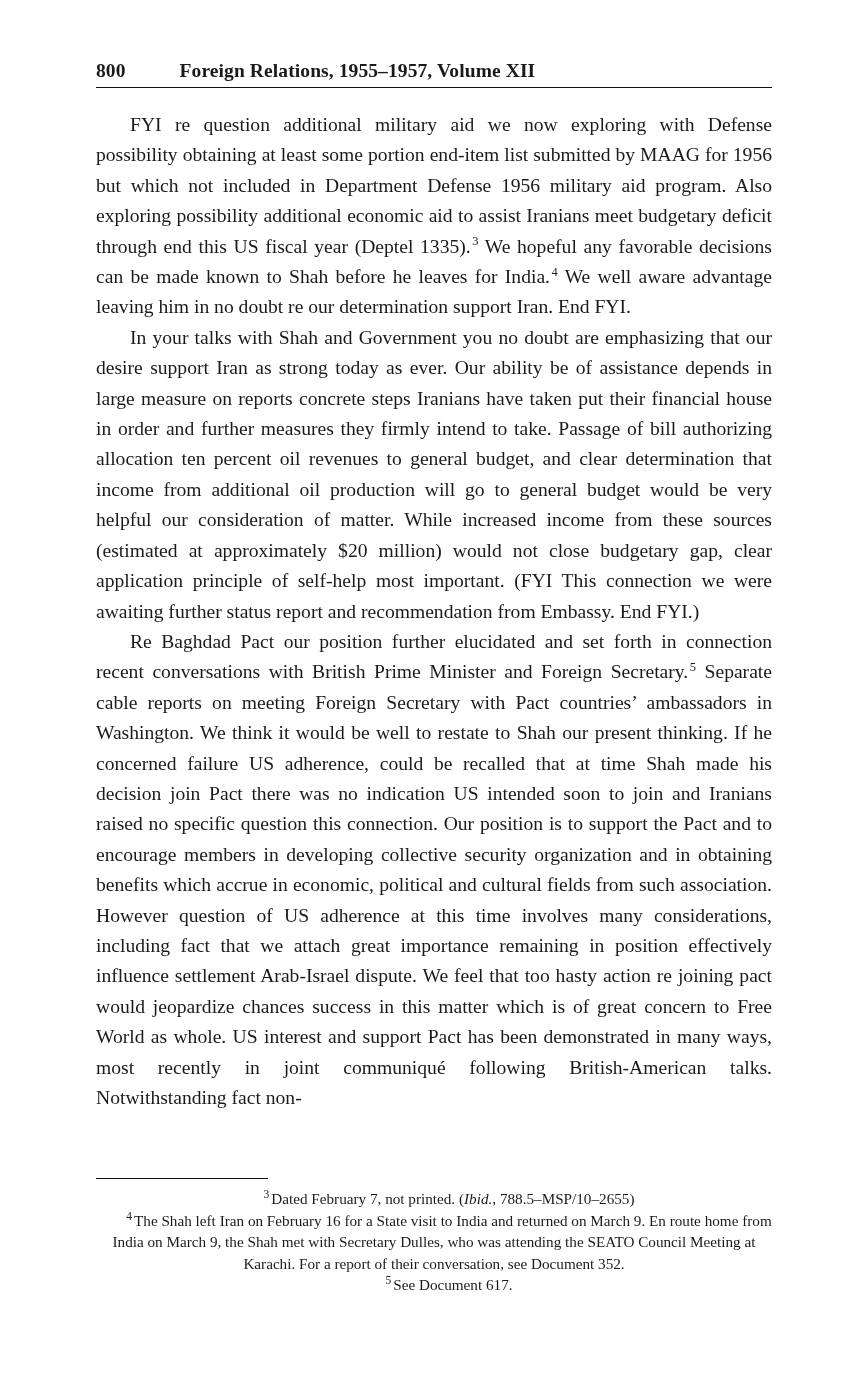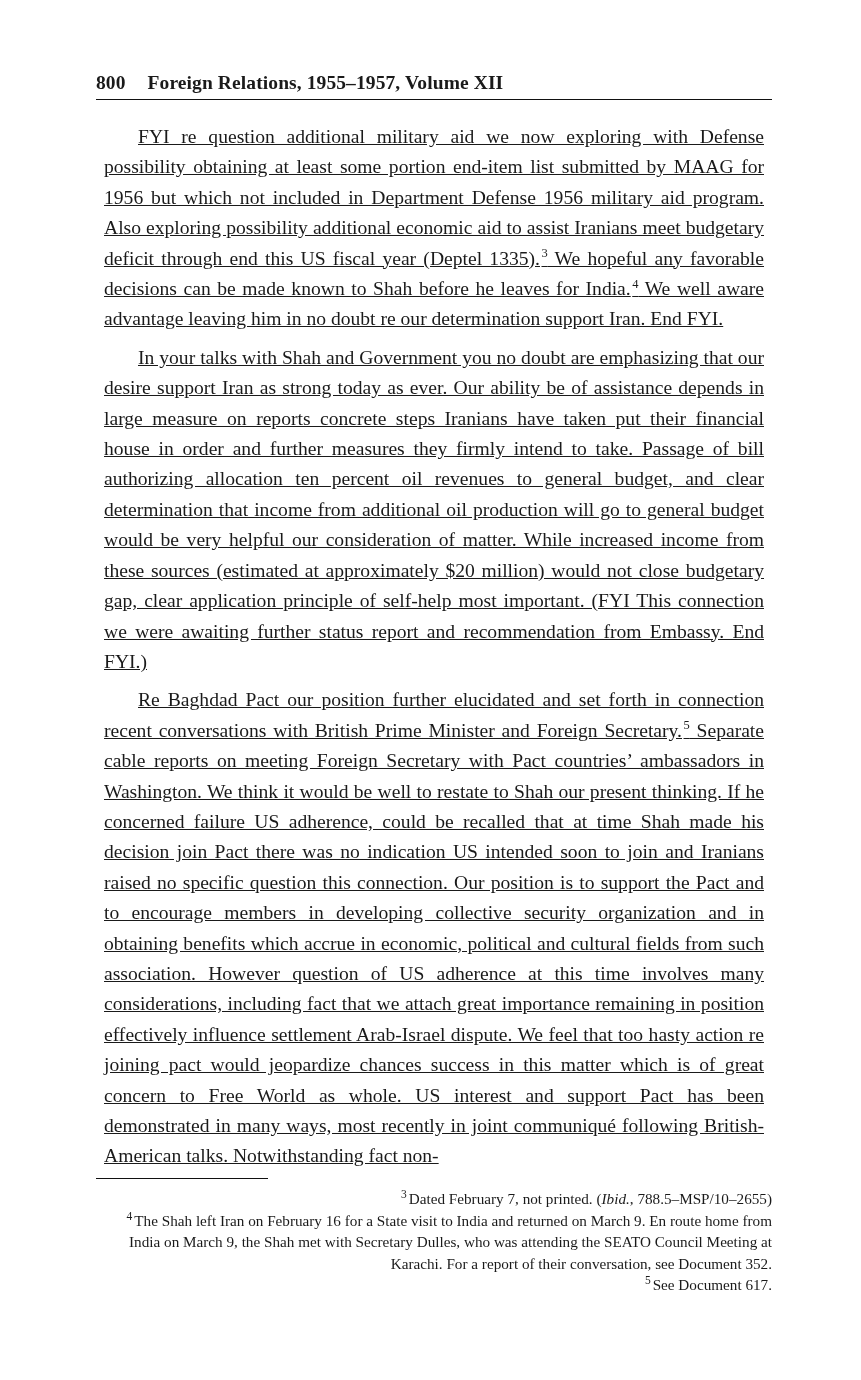--- a/index.html
+++ b/index.html
@@ -13,49 +13,49 @@
     height: 1380px;
     background: #ffffff;
     font-family: "Liberation Serif", serif;
     color: #1a1a1a;
     box-sizing: border-box;
     overflow: hidden;
   }
   .content {
     position: absolute;
     left: 96px;
-    top: 72px;
+    top: 60px;
     width: 676px;
   }
   .header {
     display: flex;
     align-items: baseline;
     font-size: 19.5px;
     font-weight: bold;
     letter-spacing: 0.1px;
     padding-bottom: 5px;
     border-bottom: 1.6px solid #111;
   }
   .header .page-number {
     margin-right: 22px;
   }
   .header .running-title {
     white-space: nowrap;
+    margin-left: 32px;
   }
   .body-text {
     margin-top: 22px;
     font-size: 19.6px;
     line-height: 30.4px;
     text-align: justify;
     text-justify: inter-word;
   }
   .body-text p {
-    margin: 8px;
+    margin: 0;
     text-indent: 34px;
-    text-decoration: underline;
   }
   sup.fn {
     font-size: 12.5px;
     vertical-align: super;
     line-height: 0;
     padding-left: 1.5px;
   }
   .footnotes {
     position: absolute;
     left: 96px;
@@ -66,21 +66,21 @@
   }
   .fn-rule {
     width: 172px;
     height: 1.4px;
     background: #111;
     margin: 0 0 9px 0;
   }
   .footnotes p {
     margin: 0;
     text-indent: 30px;
-    text-align: right;
+    text-align: center;
   }
   .footnotes .fn-marker {
     font-size: 11.5px;
     vertical-align: super;
     line-height: 0;
     padding-right: 2px;
   }
   i {
     font-style: italic;
   }

